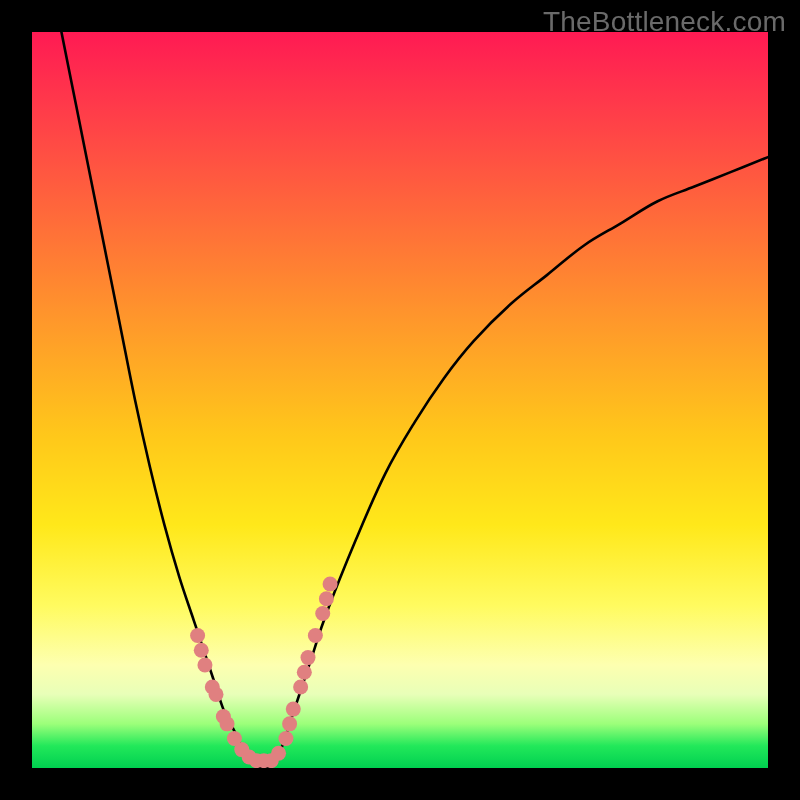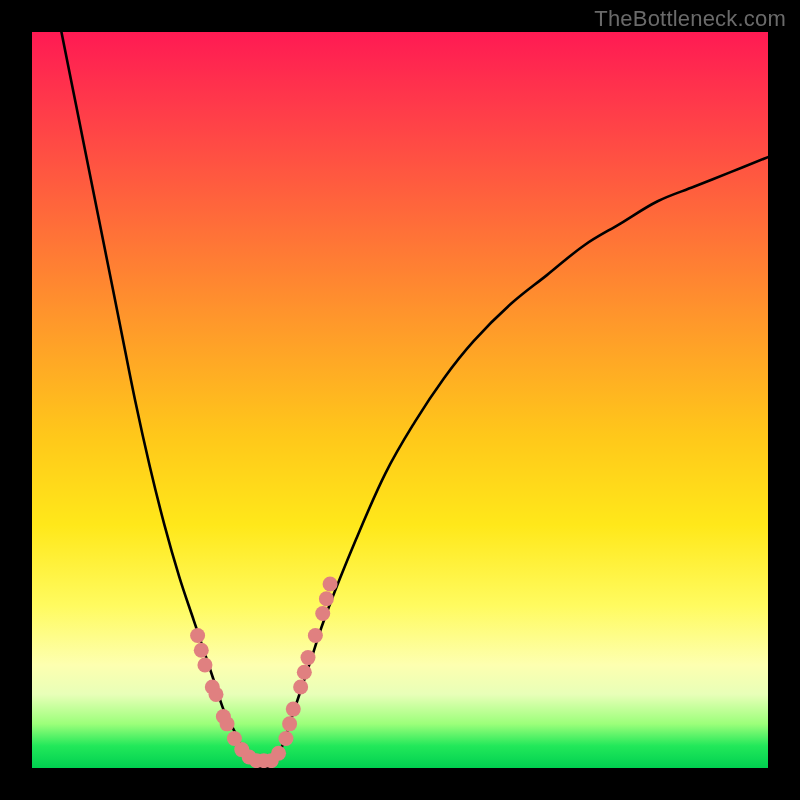--- a/index.html
+++ b/index.html
@@ -46,21 +46,21 @@
       #9cff7a 94%,
       #22e85a 97%,
       #00d050 100%
     );
   }
   .watermark {
     position: absolute;
     top: 6px;
     right: 14px;
     color: #6a6a6a;
-    font-size: 22px;
+    font-size: 28px;
     font-weight: 500;
     letter-spacing: 0.2px;
     user-select: none;
   }
   svg.curves {
     position: absolute;
     left: 0;
     top: 0;
     width: 100%;
     height: 100%;

